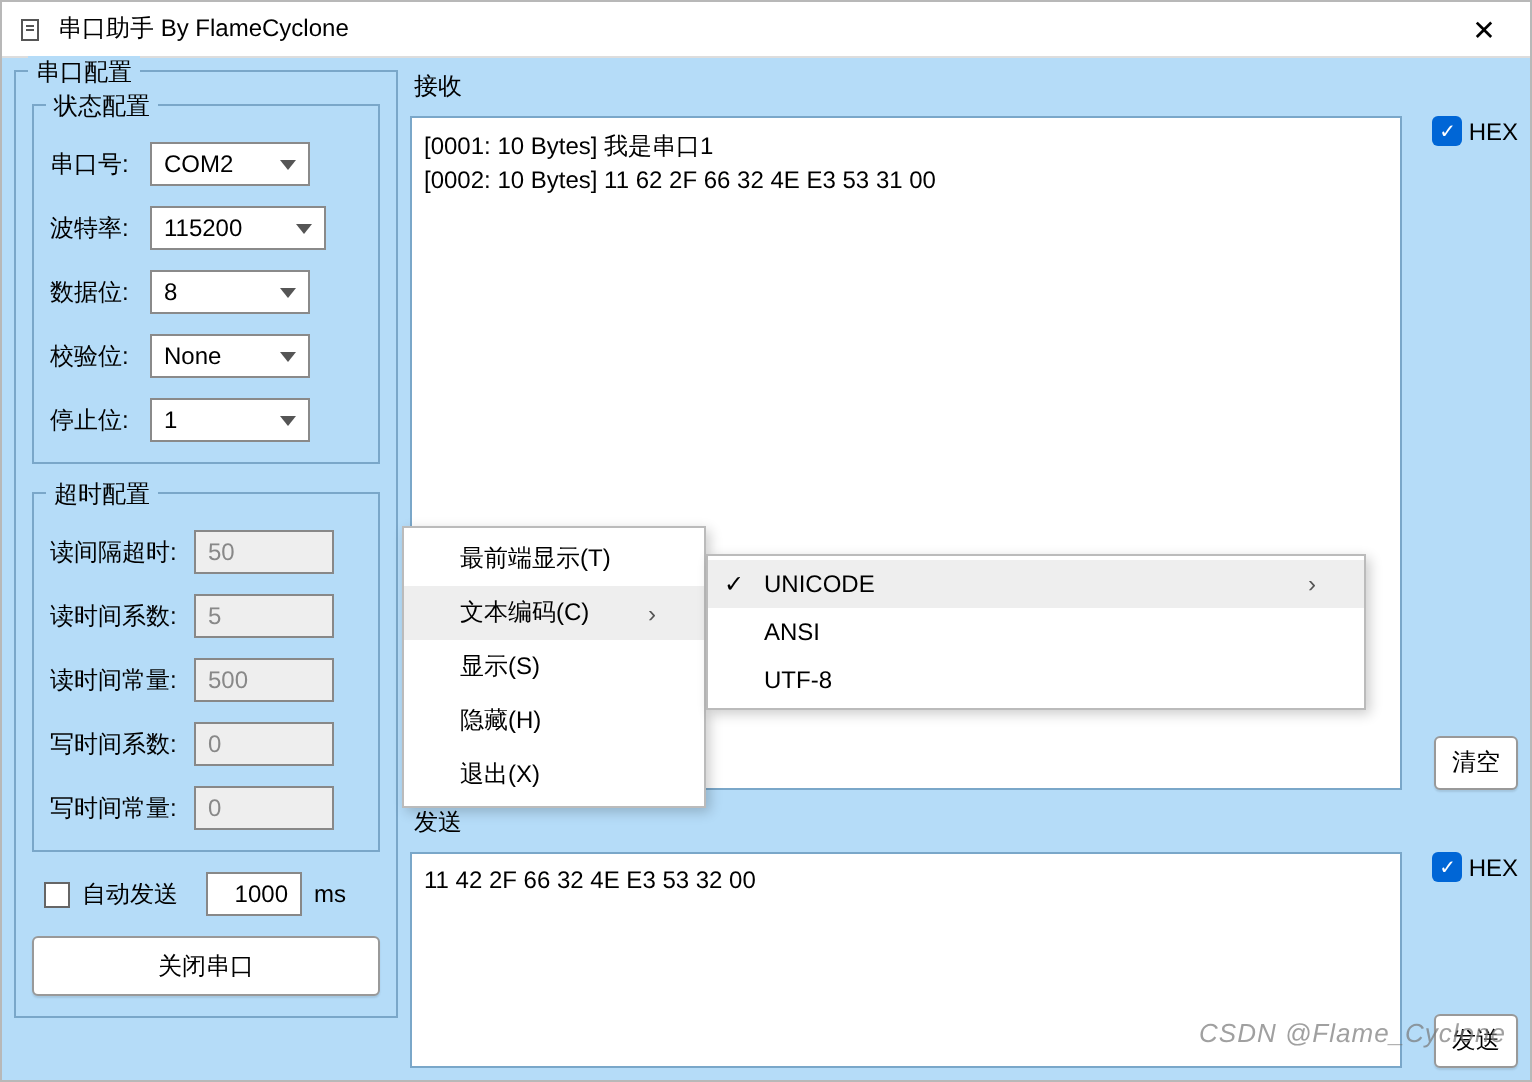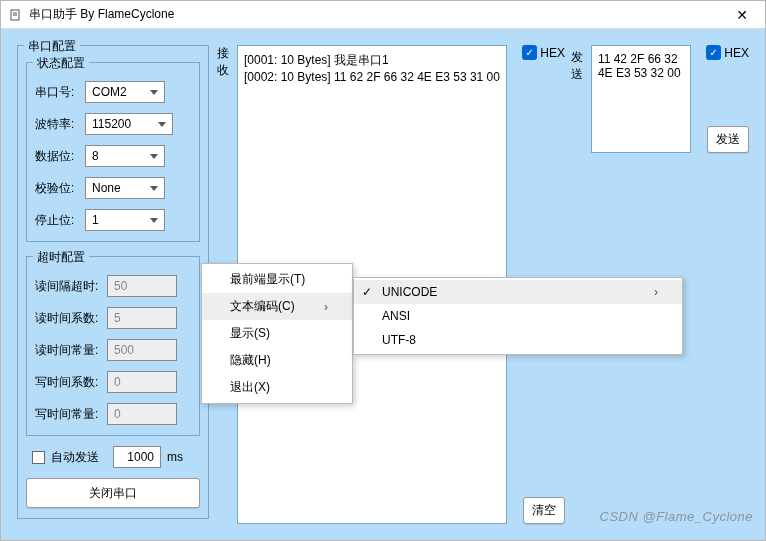--- a/index.html
+++ b/index.html
@@ -4,35 +4,35 @@
 <style>
 * { box-sizing: border-box; margin: 0; padding: 0; font-family: "Microsoft YaHei", "Segoe UI", sans-serif; font-size: 12px; }
 body { background: #fff; }
 .window { width: 766px; height: 541px; border: 1px solid #b8b8b8; display: flex; flex-direction: column; background: #fff; }
 .titlebar { height: 28px; display: flex; align-items: center; padding: 0 8px; border-bottom: 1px solid #ddd; }
 .title-icon { width: 14px; height: 14px; margin-right: 6px; display: flex; align-items: center; justify-content: center; }
 .title-text { flex: 1; }
 .close-btn { width: 30px; text-align: center; font-size: 14px; cursor: pointer; }
 .menubar { height: 24px; display: flex; align-items: center; padding: 0 4px; border-bottom: 1px solid #e0e0e0; }
 .menubar-item { padding: 2px 8px; cursor: pointer; }
-.content { flex: 1; background: #b5dcf8; padding: 16px; display: flex; gap: 6px; position: relative; }
+.content { flex: 1; background: #b5dcf8; padding: 6px; display: flex; gap: 6px; position: relative; }
 .left-col { width: 192px; display: flex; flex-direction: column; gap: 8px; }
 .group { border: 1px solid #7aa7c9; padding: 8px 8px 10px 8px; position: relative; }
 .group-title { position: absolute; top: -8px; left: 6px; background: #b5dcf8; padding: 0 4px; }
 .field-row { display: flex; align-items: center; margin-top: 10px; gap: 6px; }
 .field-row label { width: 44px; text-align: left; }
 .field-row.wide label { width: 66px; }
 .select { height: 22px; border: 1px solid #8a8a8a; background: #fff; padding: 0 18px 0 6px; position: relative; display: flex; align-items: center; cursor: pointer; min-width: 70px; }
 .select::after { content: ""; position: absolute; right: 6px; top: 8px; border-left: 4px solid transparent; border-right: 4px solid transparent; border-top: 5px solid #555; }
 .num-input { height: 22px; border: 1px solid #888; background: #eee; color: #888; padding: 0 6px; width: 70px; display: flex; align-items: center; }
 .num-input.white { background: #fff; color: #000; }
 .autosend-row { display: flex; align-items: center; gap: 6px; margin-top: 2px; padding-left:6px;}
 .checkbox { width: 13px; height: 13px; border: 1px solid #666; background: #fff; }
 .big-btn { height: 30px; background: #fff; border: 1px solid #999; border-radius: 3px; display: flex; align-items: center; justify-content: center; cursor: pointer; margin-top: 8px; box-shadow: 0 1px 1px rgba(0,0,0,.1); }
-.right-col { flex: 1; display: flex; flex-direction: row; gap: 4px; }
+.right-col { flex: 1; display: flex; flex-direction: column; gap: 4px; }
 .panel-label { margin: 0 0 2px 2px; }
 .recv-area { flex: 1; display: flex; gap: 6px; }
 .recv-box { flex: 1; background: #fff; border: 1px solid #7aa7c9; padding: 6px; white-space: pre; overflow: hidden; line-height: 1.4; }
 .side-ctrls { width: 52px; display: flex; flex-direction: column; justify-content: space-between; align-items: flex-end; }
 .hex-chk { display: flex; align-items: center; gap: 3px; }
 .hex-box { width: 15px; height: 15px; background: #0066d6; border-radius: 3px; display: flex; align-items: center; justify-content: center; color: #fff; font-size: 10px; }
 .small-btn { background: #fff; border: 1px solid #999; border-radius: 3px; padding: 4px 8px; cursor: pointer; box-shadow: 0 1px 1px rgba(0,0,0,.1); }
 .send-panel { display: flex; gap: 6px; height: 108px; }
 .send-box { flex: 1; background: #fff; border: 1px solid #7aa7c9; padding: 6px; }
 .send-side { width: 52px; display: flex; flex-direction: column; justify-content: space-between; align-items: flex-end; }

